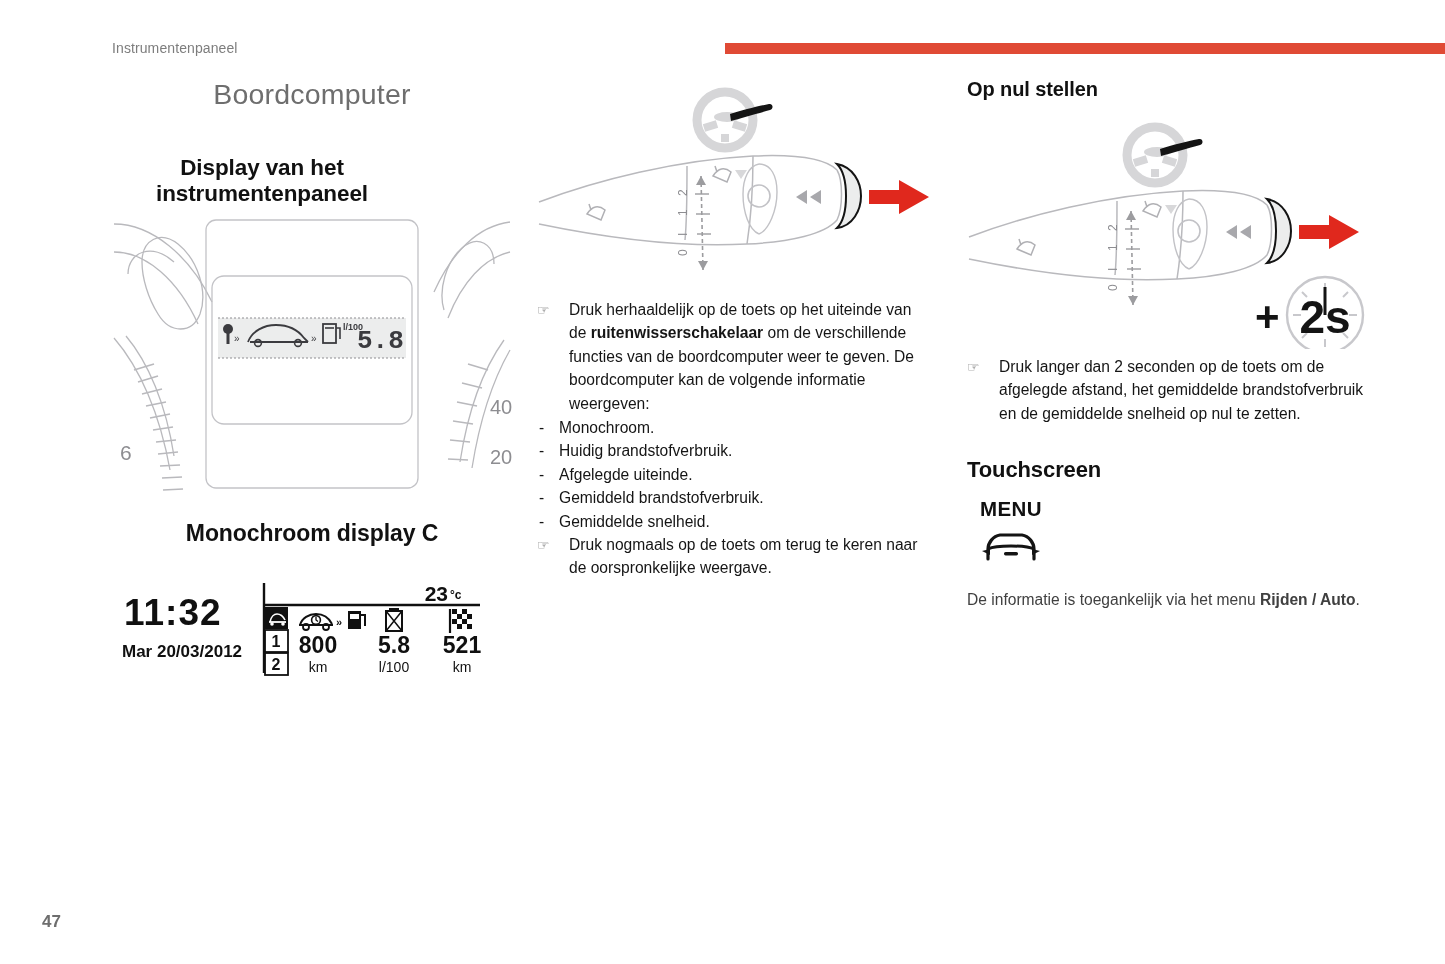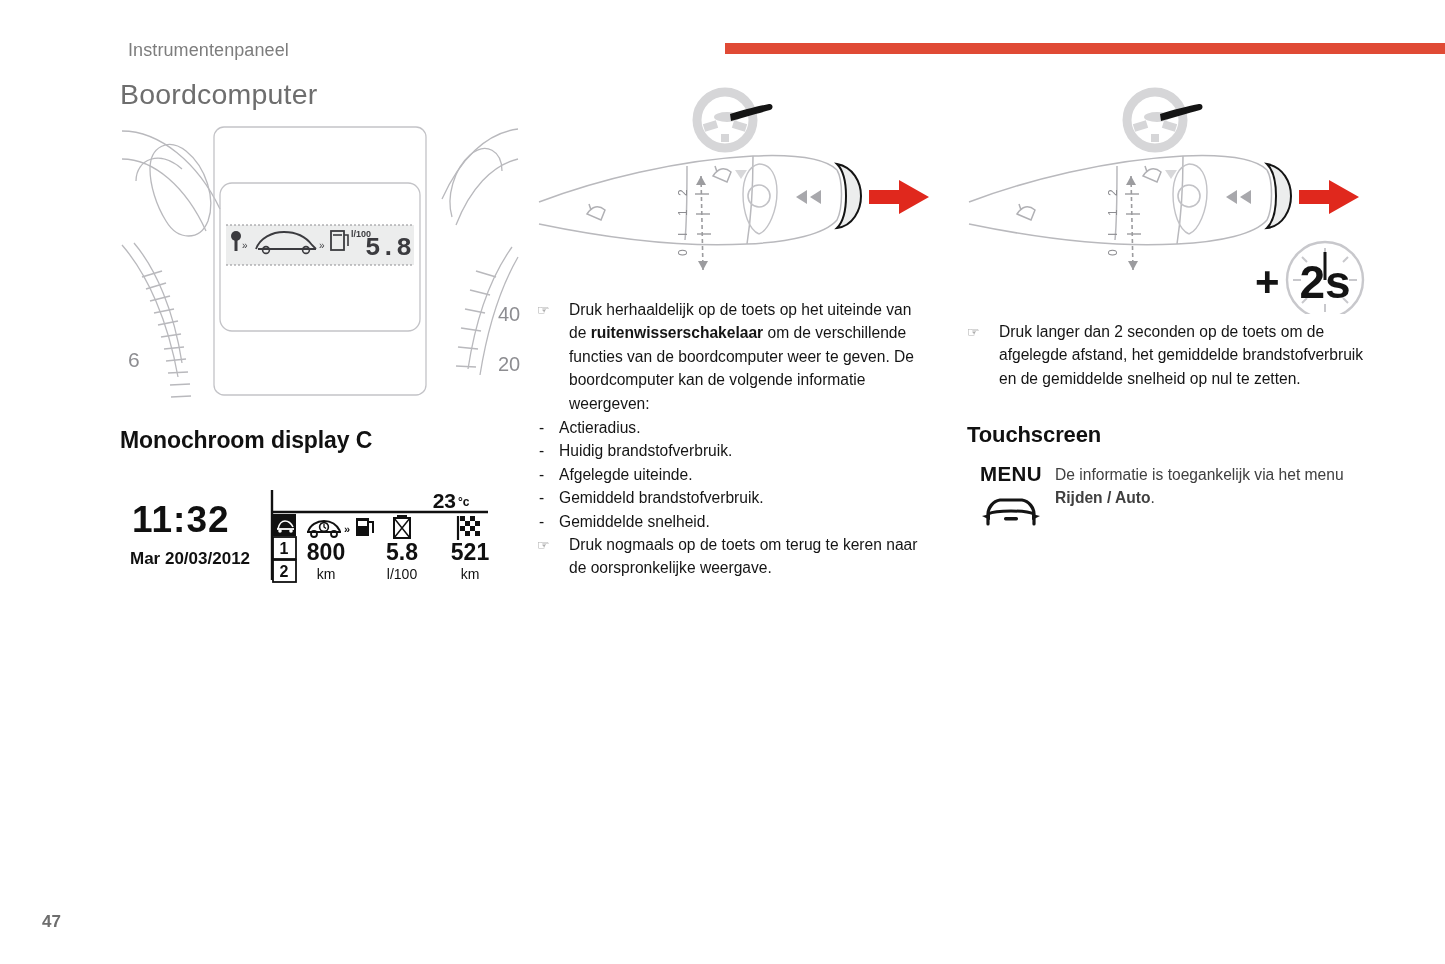--- a/index.html
+++ b/index.html
@@ -18,39 +18,39 @@
 
   
   #header-area {
     position: absolute;
     top: 0; left: 0;
     width: 1445px;
     height: 66px;
   }
   #running-head {
     position: absolute;
-    left: 128px;
+    left: 112px;
     top: 40px;
-    font-size: 18px;
+    font-size: 14px;
     color: #7d7d7d;
     letter-spacing: 0.1px;
     white-space: nowrap;
   }
   #header-rule {
     position: absolute;
     left: 725px;
     top: 43px;
     width: 720px;
     height: 11px;
     background: #e04a35;
   }
 
   
   .column { position: absolute; top: 78px; }
-  #col-left   { left: 120px; width: 400px; }
+  #col-left   { left: 112px; width: 400px; text-align: center; }
   #col-mid    { left: 537px; width: 395px; }
   #col-right  { left: 967px; width: 400px; }
 
   h1.page-title {
     font-size: 28.5px;
     font-weight: normal;
     color: #6e6e6e;
     margin: 0 0 14px 0;
     letter-spacing: 0.2px;
   }
@@ -107,21 +107,21 @@
   
   #fig-cluster { width: 400px; height: 280px; margin-top: 6px; }
 
   
   #fig-mono { width: 400px; height: 140px; margin-top: 26px; }
 
   
   .fig-stalk { width: 400px; height: 200px; margin-top: 6px; }
 
   
-  #touch-block { display: flex; margin-top: 14px; }
+  #touch-block { display: flex; margin-top: 14px; flex-direction: column; }
   #touch-icon-wrap {
     width: 88px;
     flex: 0 0 88px;
     text-align: center;
     padding-top: 2px;
   }
   #menu-word {
     font-size: 20.5px;
     font-weight: bold;
     letter-spacing: 0.4px;
@@ -154,20 +154,21 @@
 <div id="header-area">
   <div id="running-head">Instrumentenpaneel</div>
   <div id="header-rule"></div>
 </div>
 
 <div class="column" id="col-left">
 
   <h1 class="page-title">Boordcomputer</h1>
 
 
+  <h2 class="sec-title big" style="margin-top:44px;margin-bottom:10px;width:300px">Display van het instrumentenpaneel</h2>
 
   <div class="figure" id="fig-cluster">
     <svg width="400" height="280" viewBox="0 0 400 280" xmlns="http://www.w3.org/2000/svg">
       <g fill="none" stroke="#b9b9bd" stroke-width="1.3">
 
         <path d="M2 6 C 40 6, 78 38, 100 84"></path>
         <path d="M2 34 C 34 34, 66 62, 86 106"></path>
         <path d="M30 44 C 30 22, 48 12, 66 26 C 86 42, 96 74, 88 96 C 80 116, 58 116, 46 96 C 36 80, 30 60, 30 44 Z"></path>
         <path d="M16 56 C 16 34, 40 24, 62 44"></path>
 
@@ -373,37 +374,38 @@
   </div>
 
   <ul class="hand-list" style="margin-top:14px">
     <li>
       <span class="hand">☞</span>
       <span>Druk herhaaldelijk op de toets op het uiteinde van de </span><b>ruitenwisserschakelaar</b><span> om de verschillende functies van de boordcomputer weer te geven. De boordcomputer kan de volgende informatie weergeven:</span>
     </li>
   </ul>
 
   <ul class="dash-list nested">
-    <li><span class="dash">-</span><span>Actieradius.</span></li>
+    <li><span class="dash">-</span><span>Monochroom.</span></li>
     <li><span class="dash">-</span><span>Huidig brandstofverbruik.</span></li>
     <li><span class="dash">-</span><span>Afgelegde uiteinde.</span></li>
     <li><span class="dash">-</span><span>Gemiddeld brandstofverbruik.</span></li>
     <li><span class="dash">-</span><span>Gemiddelde snelheid.</span></li>
   </ul>
 
   <ul class="hand-list">
     <li>
       <span class="hand">☞</span>
       <span>Druk nogmaals op de toets om terug te keren naar de oorspronkelijke weergave.</span>
     </li>
   </ul>
 </div>
 
 <div class="column" id="col-right">
 
+  <h2 class="sec-title">Op nul stellen</h2>
 
   <div class="figure fig-stalk" style="height:230px">
     <svg width="400" height="230" viewBox="0 0 400 230" xmlns="http://www.w3.org/2000/svg">
 
       <g>
         <circle cx="188" cy="36" r="28" fill="none" stroke="#d6d6d8" stroke-width="9"></circle>
         <path d="M167 44 L180 40 M209 44 L196 40 M188 58 L188 50" stroke="#d6d6d8" stroke-width="8" fill="none"></path>
         <ellipse cx="190" cy="33" rx="13" ry="5" fill="#d6d6d8"></ellipse>
         <path d="M193 30 C 205 26, 222 22, 232 20 C 236 19, 237 25, 233 26 C 222 29, 205 34, 194 37 Z" fill="#141414"></path>
       </g>

